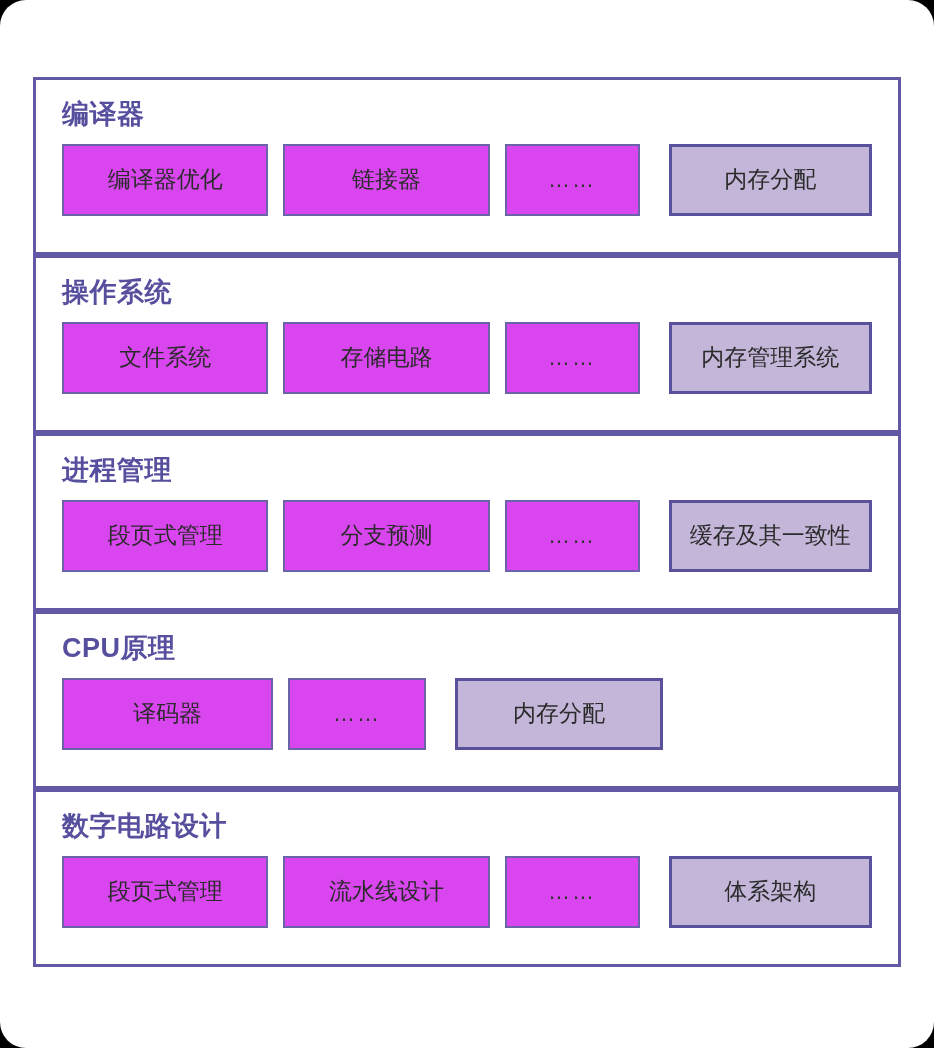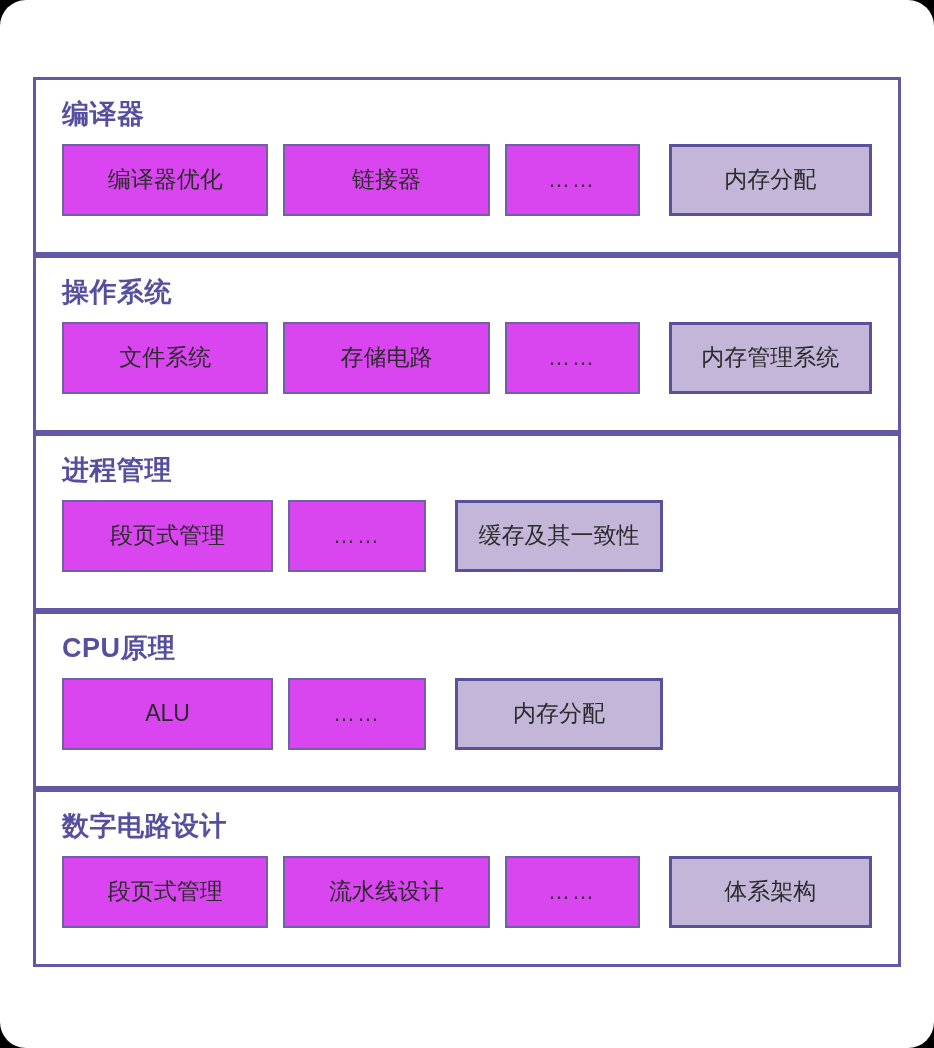--- a/index.html
+++ b/index.html
@@ -139,34 +139,37 @@
           </div>
       </div>
     </div>
 
     <div class="layer">
       <div class="layer-title">进程管理</div>
       <div class="layer-items">
         <div class="item col-1">
             <span>段页式管理</span>
           </div>
+        <div class="item col-2">
+            <span>分支预测</span>
+          </div>
         <div class="item col-3 dots">
             <span>……</span>
           </div>
         <div class="item col-4 highlight">
             <span>缓存及其一致性</span>
           </div>
       </div>
     </div>
 
     <div class="layer">
       <div class="layer-title">CPU原理</div>
       <div class="layer-items">
-        <div class="item col-2">
-            <span>ALU</span>
+        <div class="item col-1">
+            <span>译码器</span>
           </div>
         <div class="item col-3 dots">
             <span>……</span>
           </div>
         <div class="item col-4 highlight">
             <span>内存分配</span>
           </div>
       </div>
     </div>
 

